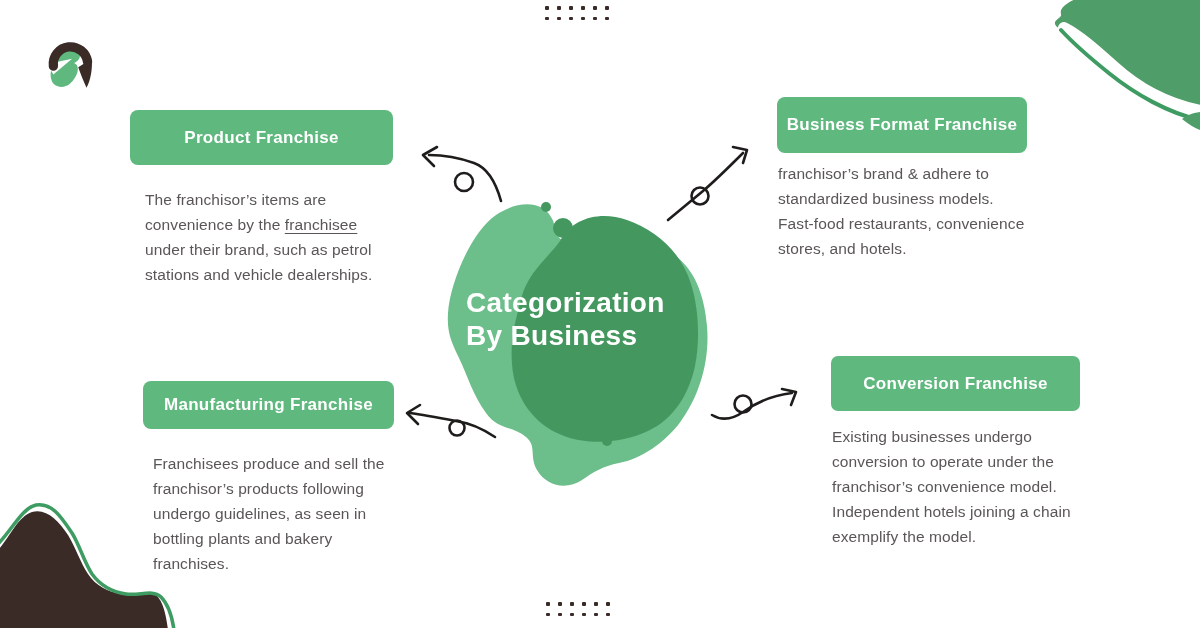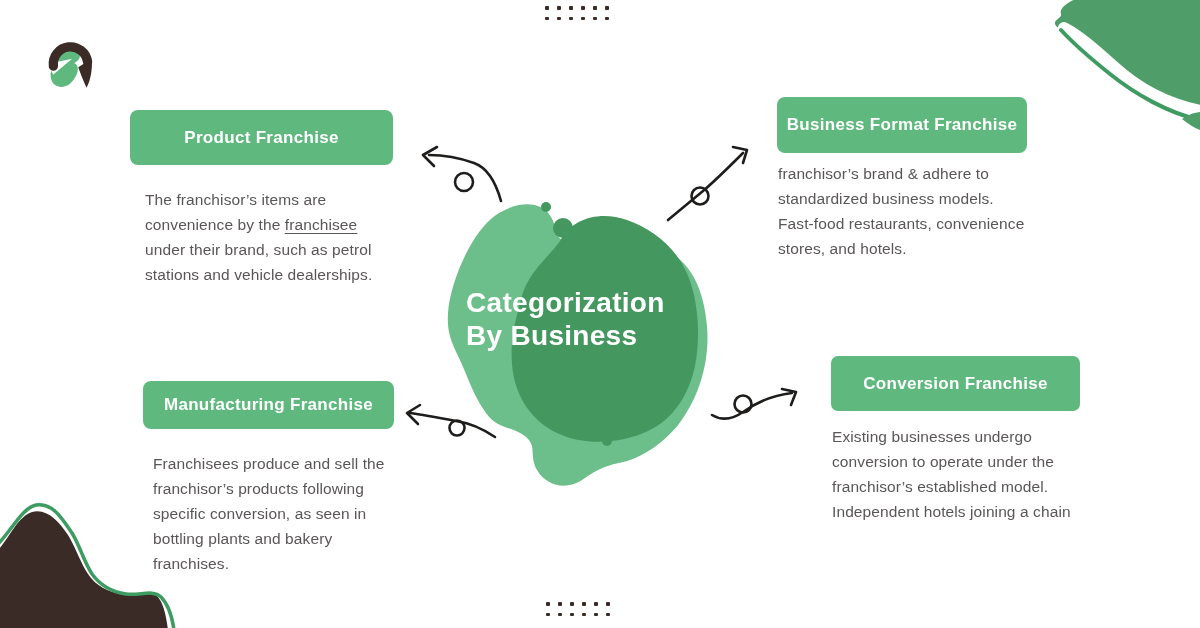--- a/index.html
+++ b/index.html
@@ -190,29 +190,30 @@
         <div><span>Fast-food restaurants, convenience</span></div>
         <div><span>stores, and hotels.</span></div>
       </div>
   </div>
 
   <div class="node node-manufacturing">
     <div class="node-box">Manufacturing Franchise</div>
     <div class="node-desc">
         <div><span>Franchisees produce and sell the</span></div>
         <div><span>franchisor’s products following</span></div>
-        <div><span>specific conversion, as seen in</span></div>
+        <div><span>undergo guidelines, as seen in</span></div>
         <div><span>bottling plants and bakery</span></div>
         <div><span>franchises.</span></div>
       </div>
   </div>
 
   <div class="node node-conversion">
     <div class="node-box">Conversion Franchise</div>
     <div class="node-desc">
         <div><span>Existing businesses undergo</span></div>
         <div><span>conversion to operate under the</span></div>
-        <div><span>franchisor’s established model.</span></div>
+        <div><span>franchisor’s convenience model.</span></div>
         <div><span>Independent hotels joining a chain</span></div>
+        <div><span>exemplify the model.</span></div>
       </div>
   </div>
 
 </div>
 
 </body></html>

